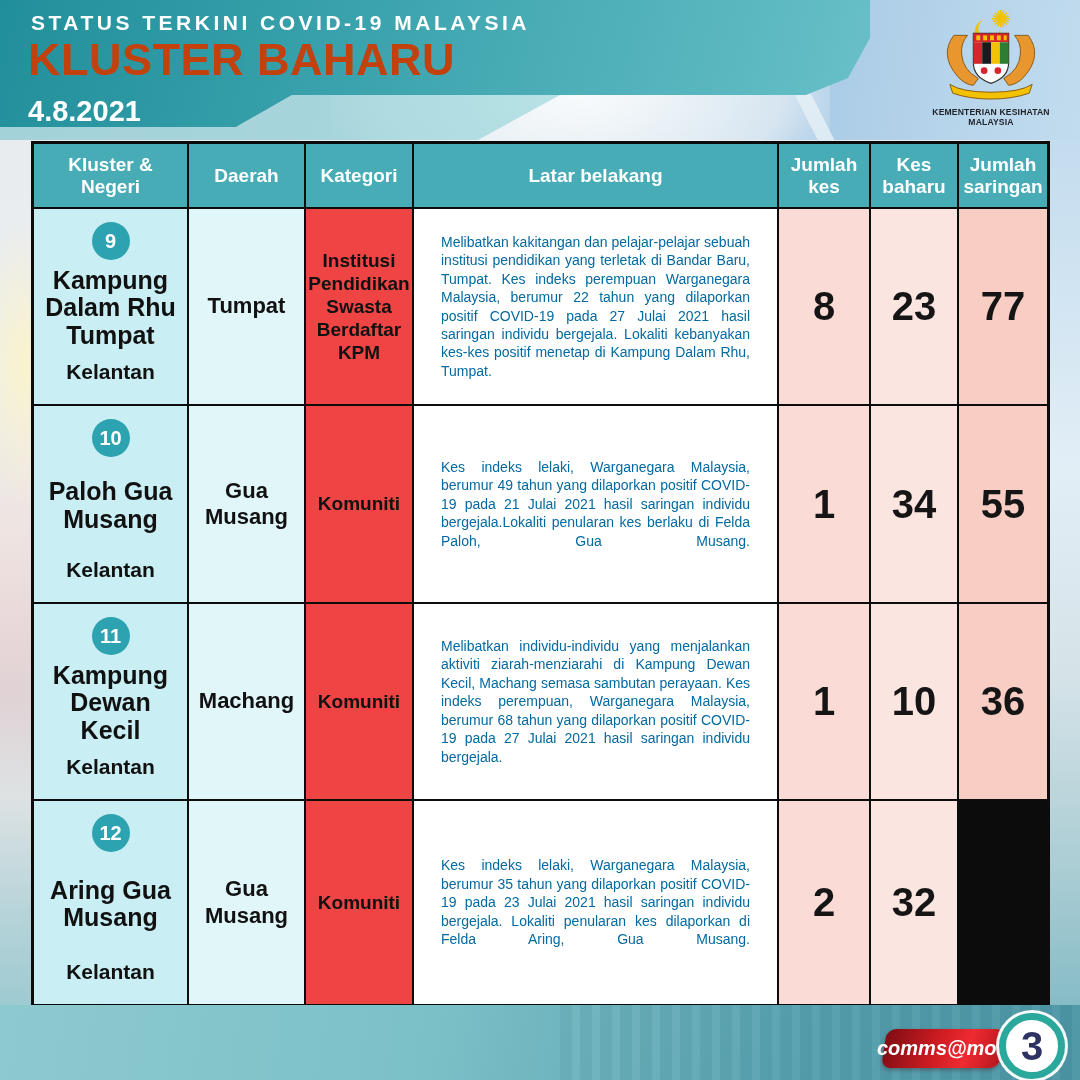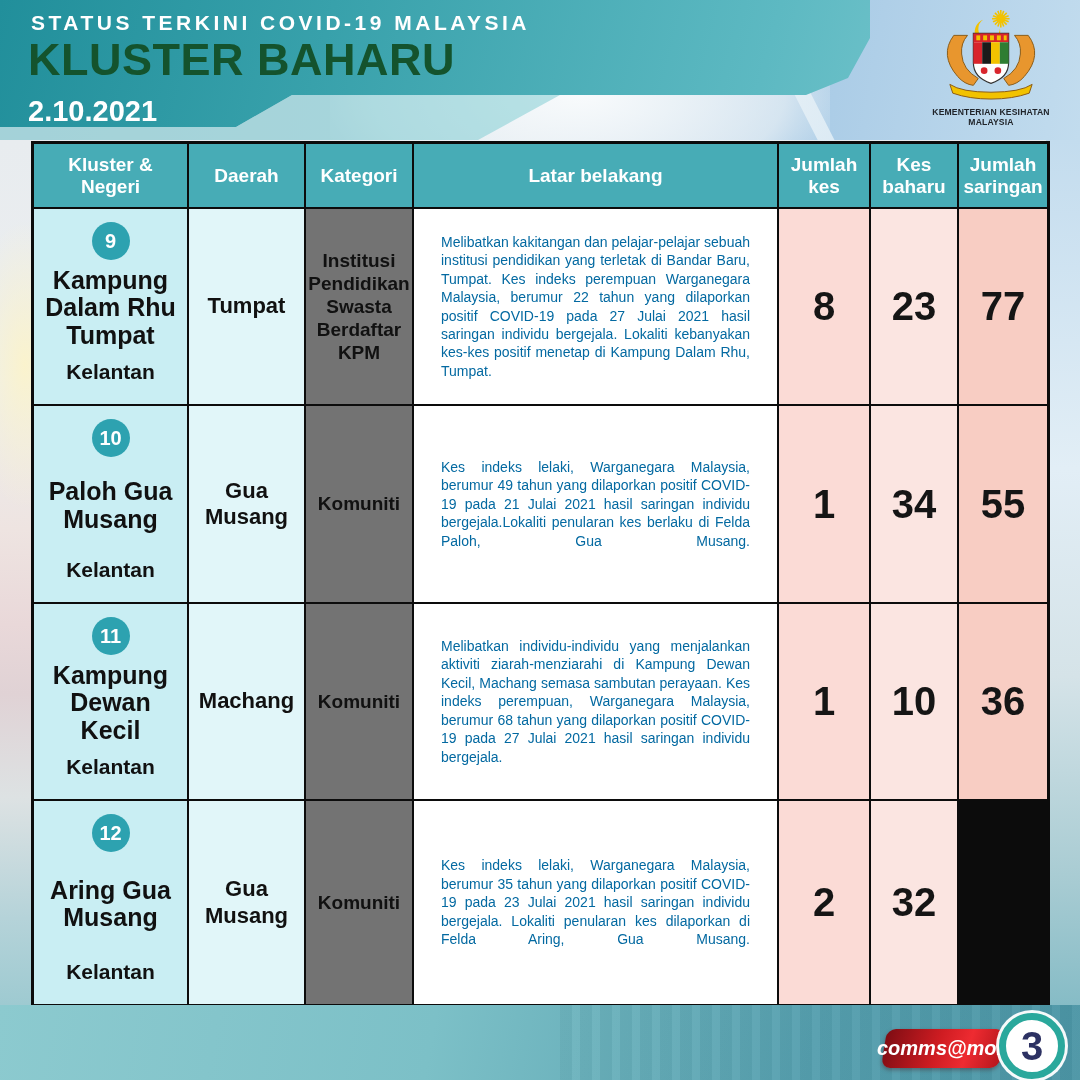--- a/index.html
+++ b/index.html
@@ -24,21 +24,21 @@
   .syringe{position:absolute;left:788px;top:-40px;width:15px;height:240px;border-radius:4px;
     transform:rotate(-27deg);opacity:.85;
     background:linear-gradient(180deg,rgba(47,84,118,.55) 0 42%,rgba(231,241,247,.95) 42%);}
   .hdr-teal{position:absolute;inset:0;
     background:linear-gradient(105deg,#218f9b 0%,#38a1ab 30%,#5db9c2 70%,#83ccd2 100%);
     clip-path:polygon(0 0,870px 0,870px 38px,848px 78px,806px 95px,292px 95px,236px 127px,0 127px);}
   .hdr-teal2{position:absolute;inset:0;background:rgba(132,205,211,.55);
     clip-path:polygon(0 127px,236px 127px,292px 95px,560px 95px,478px 140px,0 140px);}
   .kicker{position:absolute;left:31px;top:11px;font-size:21px;letter-spacing:3.5px;
     color:#fff;font-weight:600;}
-  .title{position:absolute;left:28px;top:34px;font-size:45px;font-weight:800;color:#14532d;letter-spacing:.5px;}
+  .title{position:absolute;left:28px;top:34px;font-size:45px;font-weight:800;color:#c2410c;letter-spacing:.5px;}
   .date{position:absolute;left:28px;top:95px;font-size:29px;font-weight:800;color:#fff;}
 
   
   .moh{position:absolute;right:14px;top:6px;width:150px;height:130px;text-align:center;}
   .moh-caption{font-size:8.6px;font-weight:700;color:#20242a;letter-spacing:.15px;margin-top:1px;}
 
   
   .ktable{position:absolute;left:31px;top:141px;display:grid;
     grid-template-columns:155px 117px 108px 365px 92px 88px 90px;
     grid-template-rows:65px 197px 198px 197px 205px;
@@ -48,21 +48,21 @@
     display:flex;align-items:center;justify-content:center;text-align:center;padding:4px;}
   .c-cluster{background:#c9eef3;display:flex;flex-direction:column;align-items:center;
     padding:13px 6px 20px;}
   .badge{width:38px;height:38px;border-radius:50%;background:#2da2b0;color:#fff;
     font-weight:800;font-size:20px;display:flex;align-items:center;justify-content:center;}
   .cname{flex:1;display:flex;align-items:center;justify-content:center;text-align:center;
     font-weight:800;font-size:25px;line-height:1.1;padding-bottom:4px;}
   .cstate{font-weight:700;font-size:21px;}
   .c-daerah{background:#e1f6f9;display:flex;align-items:center;justify-content:center;
     text-align:center;font-weight:700;font-size:22px;line-height:1.2;padding:0 6px;}
-  .c-kategori{background:#737373;display:flex;align-items:center;justify-content:center;
+  .c-kategori{background:#ef4444;display:flex;align-items:center;justify-content:center;
     text-align:center;font-weight:800;font-size:19px;line-height:1.22;padding:4px;}
   .c-latar{background:#ffffff;display:flex;align-items:center;padding:10px 15px;}
   .c-latar p{margin:12px;font-weight:400;font-size:14px;line-height:1.32;color:#0369a1;
     text-align:justify;text-align-last:justify;width:100%;}
   .c-num{display:flex;align-items:center;justify-content:center;
     font-weight:800;font-size:40px;color:#151515;}
   .bg-kb{background:#fbdbd6;} .bg-jk{background:#fbe5e1;} .bg-js{background:#f8cdc3;}
 
   
   .footer{position:absolute;left:0;top:1005px;width:1080px;height:75px;
@@ -92,21 +92,21 @@
   <div class="yellow-blob"></div>
 
   <div class="hdr">
     <div class="hdr-sky"></div>
     <div class="glove"></div>
     <div class="syringe"></div>
     <div class="hdr-teal"></div>
     <div class="hdr-teal2"></div>
     <div class="kicker">STATUS TERKINI COVID-19 MALAYSIA</div>
     <div class="title">KLUSTER BAHARU</div>
-    <div class="date">2.10.2021</div>
+    <div class="date">4.8.2021</div>
 
     <div class="moh">
       <svg width="118" height="96" viewBox="0 0 120 98">
 
         <path d="M52 14a11 11 0 1 0 17 9A13 13 0 1 1 52 14z" fill="#f2c200"></path>
         <g fill="#f2c200">
           <circle cx="70" cy="13" r="4.5"></circle>
           <g stroke="#f2c200" stroke-width="1.6">
             <line x1="70" y1="4" x2="70" y2="22"></line>
               <line x1="61" y1="13" x2="79" y2="13"></line>

